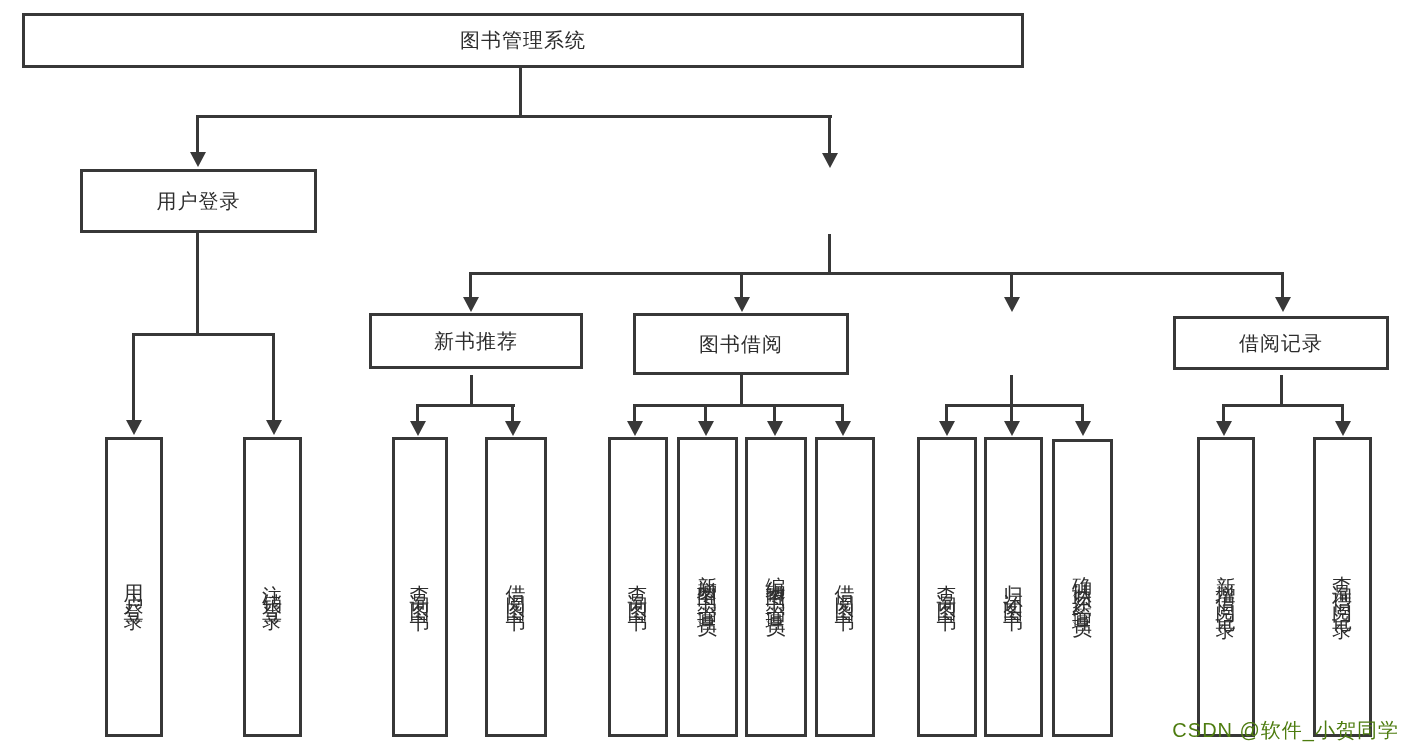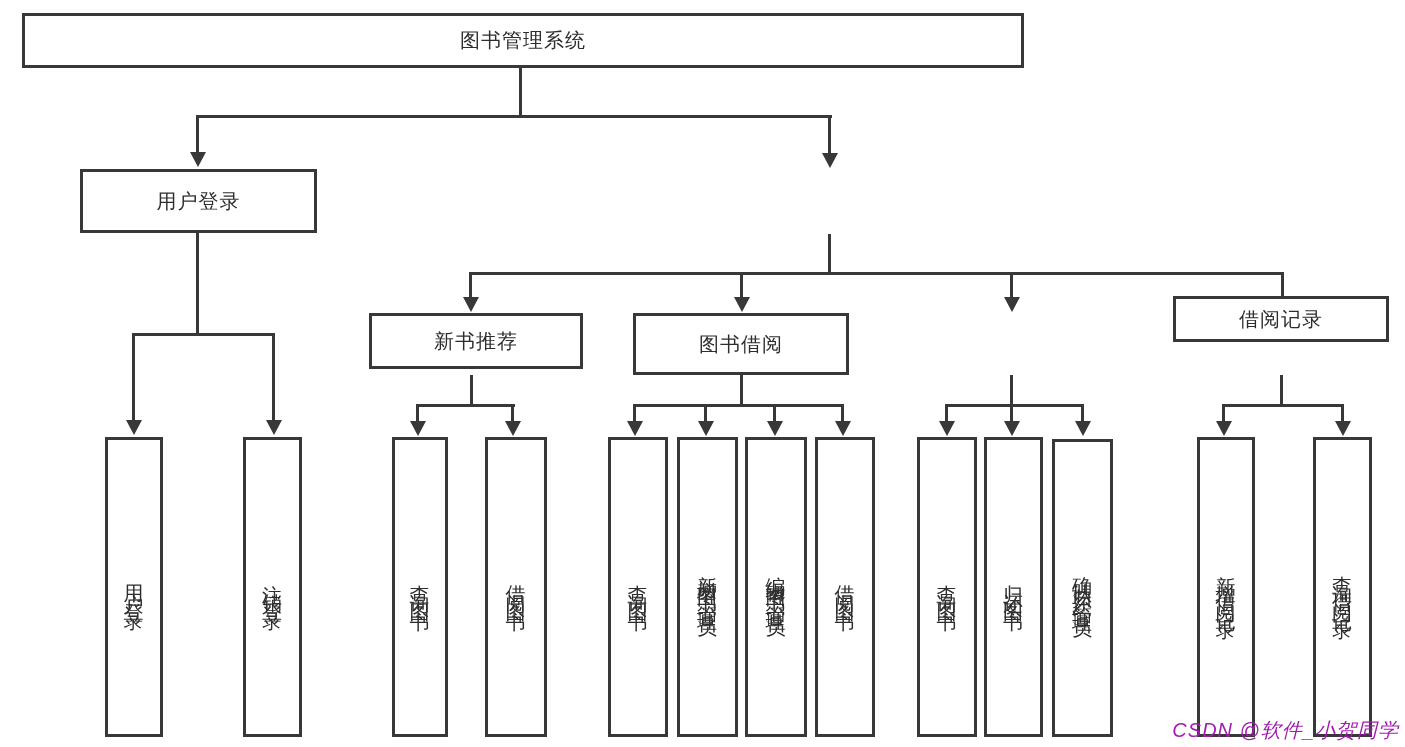--- a/index.html
+++ b/index.html
@@ -56,24 +56,23 @@
     height: 0;
     border-left: 8px solid transparent;
     border-right: 8px solid transparent;
     border-top: 15px solid #383838;
   }
   .watermark {
     position: absolute;
     right: 6px;
     bottom: 3px;
     font-size: 20px;
-    color: #a21caf;
+    color: #4d7c0f;
     letter-spacing: 1px;
     white-space: nowrap;
-    font-style: italic;
   }
 </style>
 </head>
 <body>
 
 <div class="canvas">
 
   <div class="box" style="left:22px; top:13px; width:1002px; height:55px;text-align:right;">
     <span>图书管理系统</span>
   </div>
@@ -106,21 +105,21 @@
   <div class="arrow" style="left:1004px; top:297px;"></div>
   <div class="line" style="left:1281px; top:272px; width:3px; height:25px;"></div>
   <div class="arrow" style="left:1275px; top:297px;"></div>
 
   <div class="box" style="left:369px; top:313px; width:214px; height:56px;">
     <span>新书推荐</span>
   </div>
   <div class="box" style="left:633px; top:313px; width:216px; height:62px;">
     <span>图书借阅</span>
   </div>
-  <div class="box" style="left:1173px; top:296px; width:216px; height:46px;">
+  <div class="box" style="left:1173px; top:316px; width:216px; height:54px;">
     <span>借阅记录</span>
   </div>
 
   <div class="line" style="left:470px; top:375px; width:3px; height:31px;"></div>
   <div class="line" style="left:416px; top:404px; width:99px; height:3px;"></div>
   <div class="line" style="left:416px; top:404px; width:3px; height:17px;"></div>
   <div class="arrow" style="left:410px; top:421px;"></div>
   <div class="line" style="left:511px; top:404px; width:3px; height:17px;"></div>
   <div class="arrow" style="left:505px; top:421px;"></div>
 

